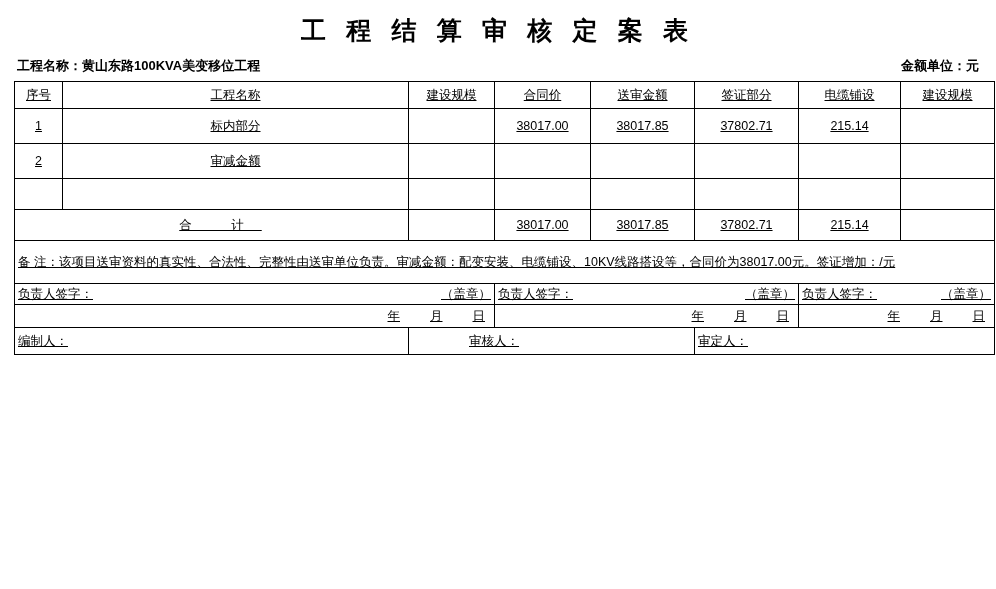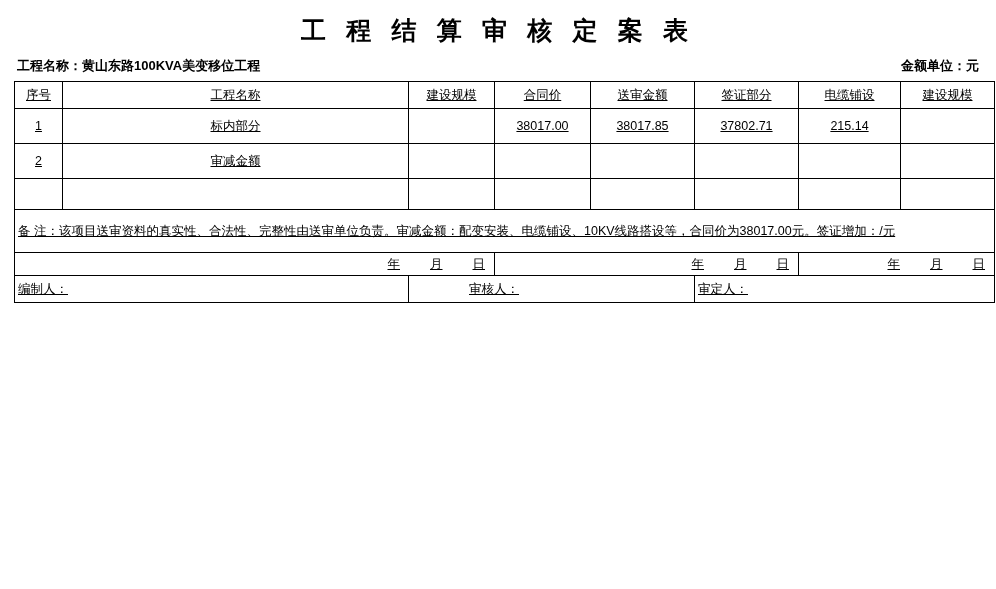--- a/index.html
+++ b/index.html
@@ -181,27 +181,56 @@
         <td class="c"></td>
         <td class="c"></td>
         <td class="c"></td>
         <td class="c"></td>
         <td class="c"></td>
         <td class="c"></td>
         <td class="c"></td>
         <td class="c"></td>
       </tr>
 
+      <tr class="row-total">
+        <td class="total-label" colspan="2">合        计</td>
+        <td class="c"></td>
+        <td class="c">38017.00</td>
+        <td class="c">38017.85</td>
+        <td class="c">37802.71</td>
+        <td class="c">215.14</td>
+        <td class="c"></td>
+      </tr>
 
 
       <tr>
         <td class="note-cell" colspan="8"><span>备    注：</span><span>该项目送审资料的真实性、合法性、完整性由送审单位负责。审减金额：配变安装、电缆铺设、10KV线路搭设等，合同价为38017.00元。签证增加：/元</span></td>
       </tr>
 
 
+      <tr>
+        <td class="sign-cell" colspan="3">
+          <div class="sign-inner">
+            <span>负责人签字：</span>
+            <span>（盖章）</span>
+          </div>
+        </td>
+        <td class="sign-cell" colspan="3">
+          <div class="sign-inner">
+            <span>负责人签字：</span>
+            <span>（盖章）</span>
+          </div>
+        </td>
+        <td class="sign-cell" colspan="2">
+          <div class="sign-inner">
+            <span>负责人签字：</span>
+            <span>（盖章）</span>
+          </div>
+        </td>
+      </tr>
 
       <tr>
         <td class="date-cell" colspan="3">
           <div class="date-inner">
             <span>年</span>
             <span>月</span>
             <span>日</span>
           </div>
         </td>
         <td class="date-cell" colspan="3">

